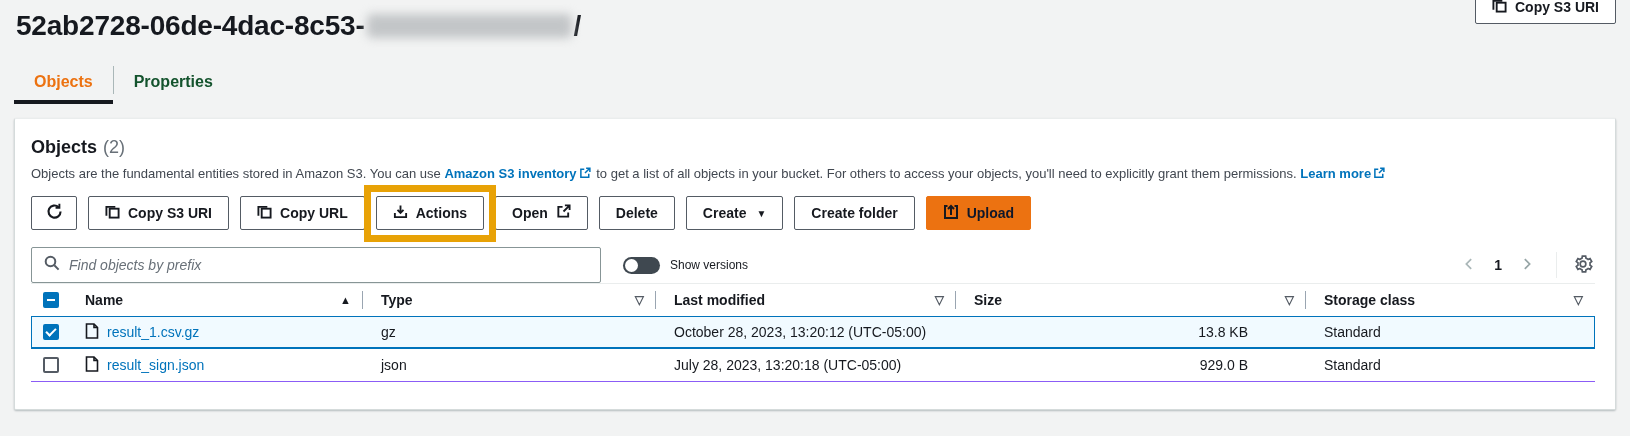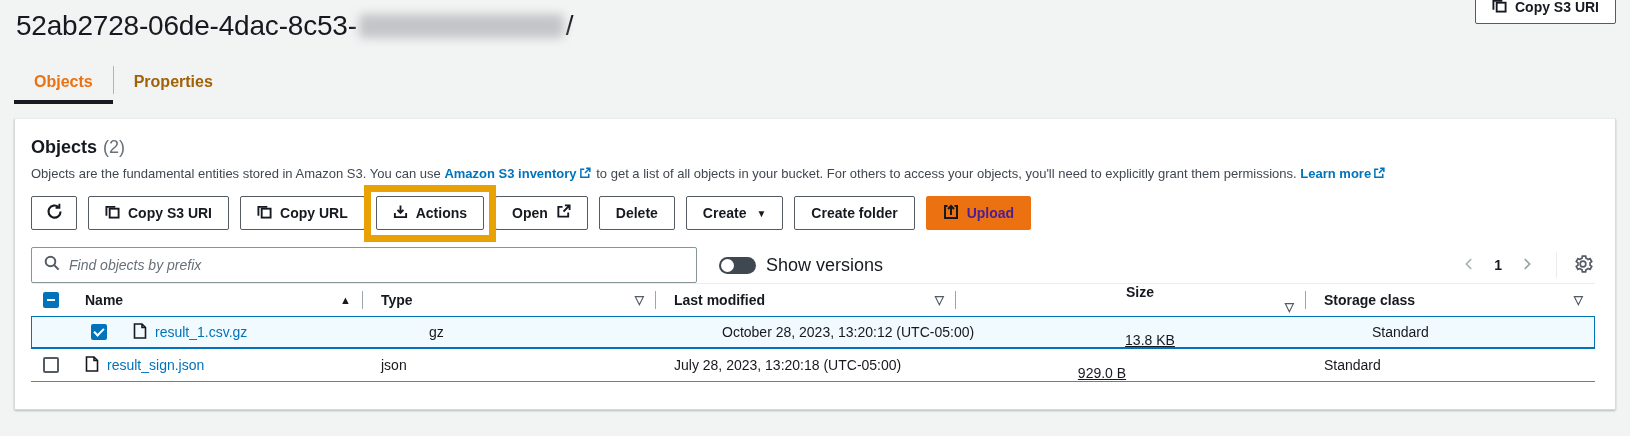--- a/index.html
+++ b/index.html
@@ -7,38 +7,38 @@
   body {
     font-family:"Liberation Sans", sans-serif;
     background:#f2f3f3;
     color:#16191f;
     position:relative;
   }
   .screen { width:1630px; height:436px; position:relative; }
 
   
   .page-header { padding:10px 16px 0 16px; position:relative; height:48px; }
-  .page-title { font-size:28px; font-weight:normal; color:#16191f; letter-spacing:-0.2px; display:flex; align-items:center; }
+  .page-title { font-size:28px; font-weight:bold; color:#16191f; letter-spacing:-0.2px; display:flex; align-items:center; }
   .redacted {
     display:inline-block; width:205px; height:24px; margin:0 2px;
     background:#c3c6c8; border-radius:5px; filter:blur(5px);
   }
   .btn {
     display:inline-flex; align-items:center; gap:8px;
     background:#fff; border:1px solid #545b64; border-radius:2px;
     color:#16191f; font-weight:bold; font-size:14px;
     padding:0 16px; height:34px; cursor:pointer; white-space:nowrap;
     font-family:"Liberation Sans", sans-serif;
   }
   .btn svg { flex:0 0 auto; }
   .btn-top-copy { position:absolute; right:14px; top:-10px; }
 
   
   .tabs { display:flex; align-items:stretch; margin:12px 0 0 14px; height:44px; }
-  .tab { display:flex; align-items:center; padding:0 20px; font-size:16px; font-weight:bold; color:#a16207; cursor:pointer; position:relative; }
+  .tab { display:flex; align-items:center; padding:0 20px; font-size:16px; font-weight:bold; color:#14532d; cursor:pointer; position:relative; }
   .tab.active { color:#ec7211; }
   .tab.active::after { content:""; position:absolute; left:0; right:0; bottom:0; height:4px; background:#16191f; }
   .tab-divider { width:1px; background:#aab7b8; margin:6px 0 10px 0; }
 
   
   .panel {
     margin:14px 14px 0 14px; background:#fff;
     border:1px solid #d5dbdb; border-top-color:#eaeded; border-radius:2px;
     box-shadow:0 1px 2px 0 rgba(0,28,36,.25);
     padding:18px 20px 12px 16px; height:292px;
@@ -46,44 +46,44 @@
   .panel-heading { font-size:18px; display:flex; align-items:baseline; gap:6px; }
   .panel-heading .h-label { font-weight:bold; color:#16191f; }
   .panel-heading .h-count { color:#687078; font-weight:normal; }
   .panel-desc { margin-top:7px; font-size:13px; color:#414750; line-height:17px; white-space:nowrap; }
   .inline-link { color:#0073bb; font-weight:bold; text-decoration:none; cursor:pointer; }
   .ext-ico { display:inline-block; vertical-align:-1px; margin:0 2px; }
 
   
   .toolbar { display:flex; align-items:center; gap:11px; margin-top:13px; position:relative; }
   .btn-icon-only { width:46px; justify-content:center; padding:0; }
-  .btn-primary { background:#ec7211; border-color:#ec7211; color:#4c1d95; }
+  .btn-primary { background:#ec7211; border-color:#ec7211; color:#0f172a; }
   .caret { font-size:10px; color:#16191f; margin-left:2px; }
   .dl-wrap { position:relative; }
   .dl-highlight {
     position:absolute; left:-12px; right:-12px; top:-11px; bottom:-12px;
     border:7px solid #e8a206; pointer-events:none; z-index:3;
   }
 
   
   .filter-row { display:flex; align-items:center; margin-top:17px; height:36px; }
   .search-box {
     display:flex; align-items:center; gap:9px;
-    width:666px; height:36px; background:#fff;
+    width:570px; height:36px; background:#fff;
     border:1px solid #879596; border-radius:2px; padding:0 12px;
   }
   .search-box input {
     border:none; outline:none; flex:1; font-size:14px; font-style:italic;
     color:#16191f; background:transparent; font-family:"Liberation Sans", sans-serif;
   }
   .search-box input::placeholder { color:#687078; font-style:italic; }
   .toggle-group { display:flex; align-items:center; gap:10px; margin-left:22px; }
   .toggle { width:37px; height:17px; background:#3f4850; border-radius:9px; position:relative; cursor:pointer; }
   .toggle::after { content:""; position:absolute; left:2px; top:2px; width:13px; height:13px; background:#fff; border-radius:50%; }
-  .toggle-label { font-size:18px; color:#16191f; }
+  .toggle-label { font-size:12px; color:#16191f; }
   .pagination { margin-left:auto; display:flex; align-items:center; gap:4px; }
   .page-chevron { background:none; border:none; padding:4px 8px; cursor:pointer; display:flex; align-items:center; }
   .page-num { font-size:14px; font-weight:bold; color:#16191f; padding:0 6px; }
   .pag-divider { width:1px; height:26px; background:#eaeded; margin:0 10px; }
   .gear-btn { background:none; border:none; cursor:pointer; display:flex; align-items:center; padding:2px; }
 
   
   .tbl { font-size:14px; }
   .tbl-header {
     display:flex; align-items:center; height:33px;
@@ -92,28 +92,28 @@
   .hc { display:flex; align-items:center; position:relative; height:100%; }
   .hc .hlabel { padding-left:18px; }
   .hc .sort { margin-left:auto; padding-right:12px; font-size:11px; color:#16191f; }
   .hc .sort.outline { color:#545b64; font-size:12px; }
   .hc.with-div::after { content:""; position:absolute; right:0; top:7px; bottom:7px; width:1px; background:#9aa5b1; }
   .c0 { width:40px; justify-content:center; }
   .c1 { width:292px; }
   .c1 .hlabel { padding-left:14px; }
   .c2 { width:293px; }
   .c3 { width:300px; }
-  .c4 { width:350px;flex-direction:column; }
+  .c4 { width:350px; }
   .c5 { flex:1; }
   .tbl-row { display:flex; align-items:center; height:33px; border-bottom:1px solid #8b5cf6; }
-  .tbl-row.selected { background:#f1faff; box-shadow:inset 0 0 0 1px #0073bb; border-bottom:1px solid #0073bb;padding-left:48px; }
+  .tbl-row.selected { background:#f1faff; box-shadow:inset 0 0 0 1px #0073bb; border-bottom:1px solid #0073bb; }
   .cell { display:flex; align-items:center; height:100%; }
   .name-cell { gap:8px; padding-left:14px; }
   .cell-pad { padding-left:18px; }
-  .size-cell { justify-content:flex-end; padding-right:58px;text-decoration:underline; }
+  .size-cell { justify-content:flex-end; padding-right:58px; }
   .obj-link { color:#0073bb; text-decoration:none; cursor:pointer; }
 
   
   .cbx { width:16px; height:16px; border:2px solid #545b64; border-radius:2px; background:#fff; display:flex; align-items:center; justify-content:center; cursor:pointer; }
   .cbx.checked, .cbx.indeterminate { background:#0073bb; border-color:#0073bb; }
   .cbx.checked::after { content:""; width:4px; height:8px; border:solid #fff; border-width:0 2px 2px 0; transform:rotate(45deg); margin-top:-2px; }
   .cbx.indeterminate::after { content:""; width:8px; height:2px; background:#fff; }
 </style>
 </head>
 <body>

